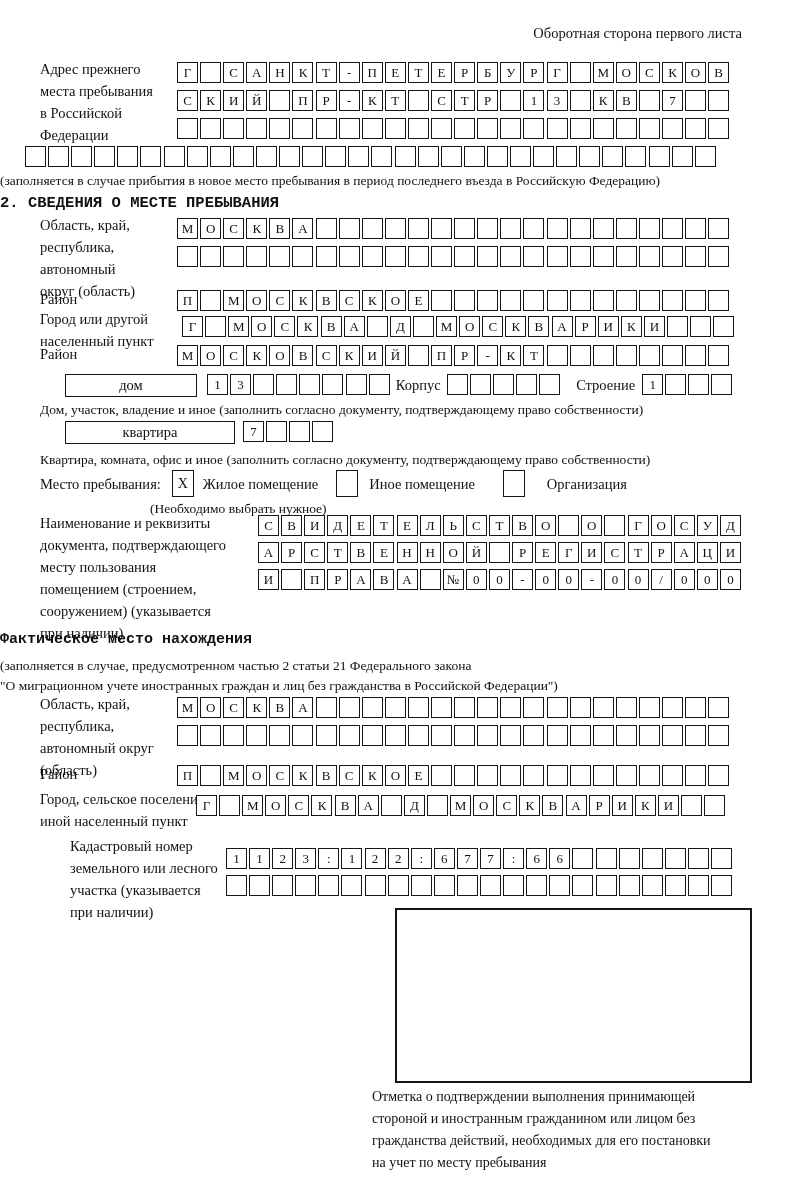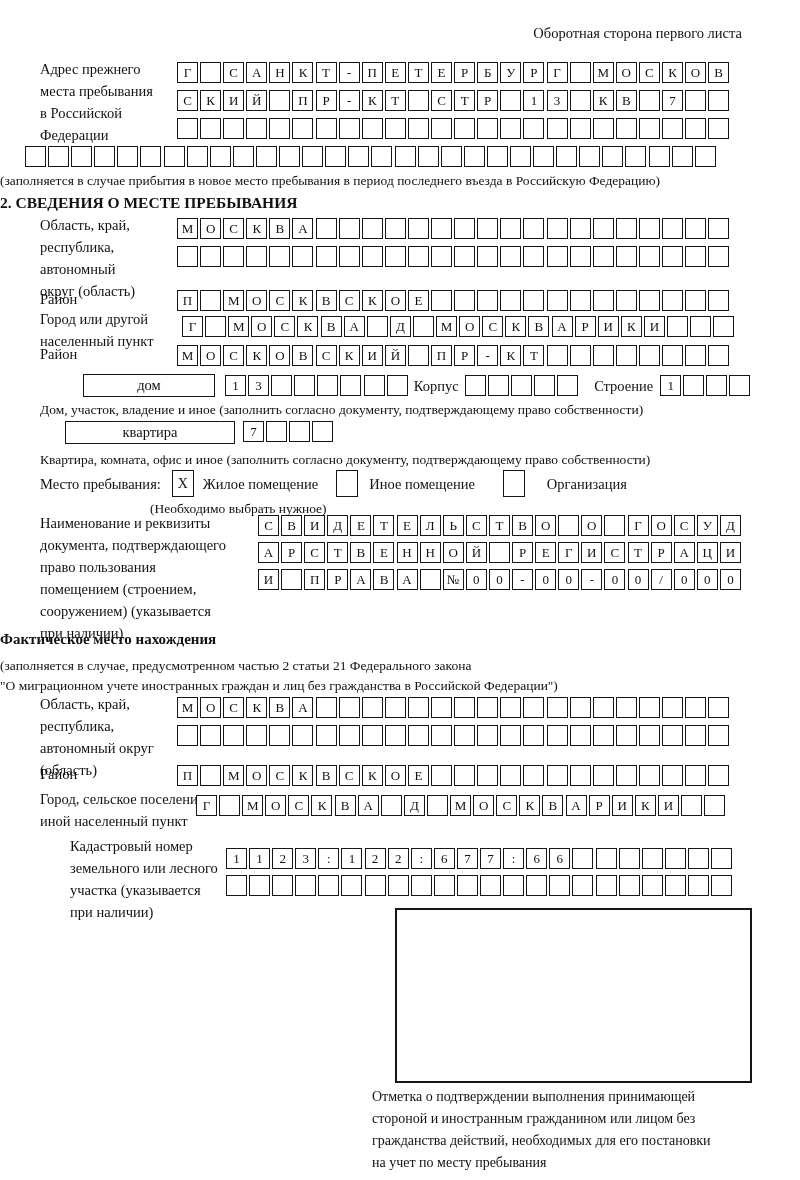--- a/index.html
+++ b/index.html
@@ -11,21 +11,21 @@
   .center{}
   .boxrow{display:flex;}
   .cell{flex:none;width:19px;height:19px;border:1.6px solid #161616;margin-right:2.1px;
         background:#fff;text-align:center;font-family:"Liberation Serif",serif;
         font-size:13px;line-height:19px;}
   .widebox{border:1.6px solid #161616;height:21px;background:#fff;text-align:center;
            font-size:14.5px;line-height:21px;}
   .chk{flex:none;width:20px;height:25px;border:1.6px solid #161616;background:#fff;
        text-align:center;font-size:14px;line-height:25px;}
   .bigbox{border:2px solid #161616;background:#fff;}
-  .heading{font-size:15.5px;font-weight:bold;}
+  .heading{font-size:15.5px;font-weight:bold;font-family:Liberation Mono, monospace;}
 </style>
 </head>
 <body>
 
 <div class="page">
 
   <div class="abs label" style="top:22px;right:58px;">Оборотная сторона первого листа</div>
 
   <div class="abs label" style="left:40px;top:58px;width:150px;">
     <div>Адрес прежнего</div>
@@ -286,21 +286,21 @@
       <span class="cell"></span>
       <span class="cell"></span>
       <span class="cell"></span>
       <span class="cell"></span>
       <span class="cell"></span>
       <span class="cell"></span>
       <span class="cell"></span>
       <span class="cell"></span>
     </div>
 
-  <div class="abs" style="left:83px;top:374px;display:flex;align-items:center;">
+  <div class="abs" style="left:65px;top:374px;display:flex;align-items:flex-start;">
     <div class="widebox" style="width:130px;">дом</div>
     <div class="boxrow" style="margin-left:10px;">
         <span class="cell">1</span>
         <span class="cell">3</span>
         <span class="cell"></span>
         <span class="cell"></span>
         <span class="cell"></span>
         <span class="cell"></span>
         <span class="cell"></span>
         <span class="cell"></span>
@@ -341,21 +341,21 @@
     <div class="chk" style="margin-left:18px;"></div>
     <div class="label" style="margin-left:11px;">Иное помещение</div>
     <div class="chk" style="margin-left:28px;"></div>
     <div class="label" style="margin-left:22px;">Организация</div>
   </div>
   <div class="abs note center" style="left:150px;top:499px;width:540px;">(Необходимо выбрать нужное)</div>
 
   <div class="abs label" style="left:40px;top:512px;width:215px;">
     <div>Наименование и реквизиты</div>
     <div>документа, подтверждающего</div>
-    <div>право пользования</div>
+    <div>месту пользования</div>
     <div>помещением (строением,</div>
     <div>сооружением) (указывается</div>
     <div>при наличии)</div>
   </div>
   <div class="abs boxrow" style="left:258px;top:515px;">
       <span class="cell">С</span>
       <span class="cell">В</span>
       <span class="cell">И</span>
       <span class="cell">Д</span>
       <span class="cell">Е</span>

